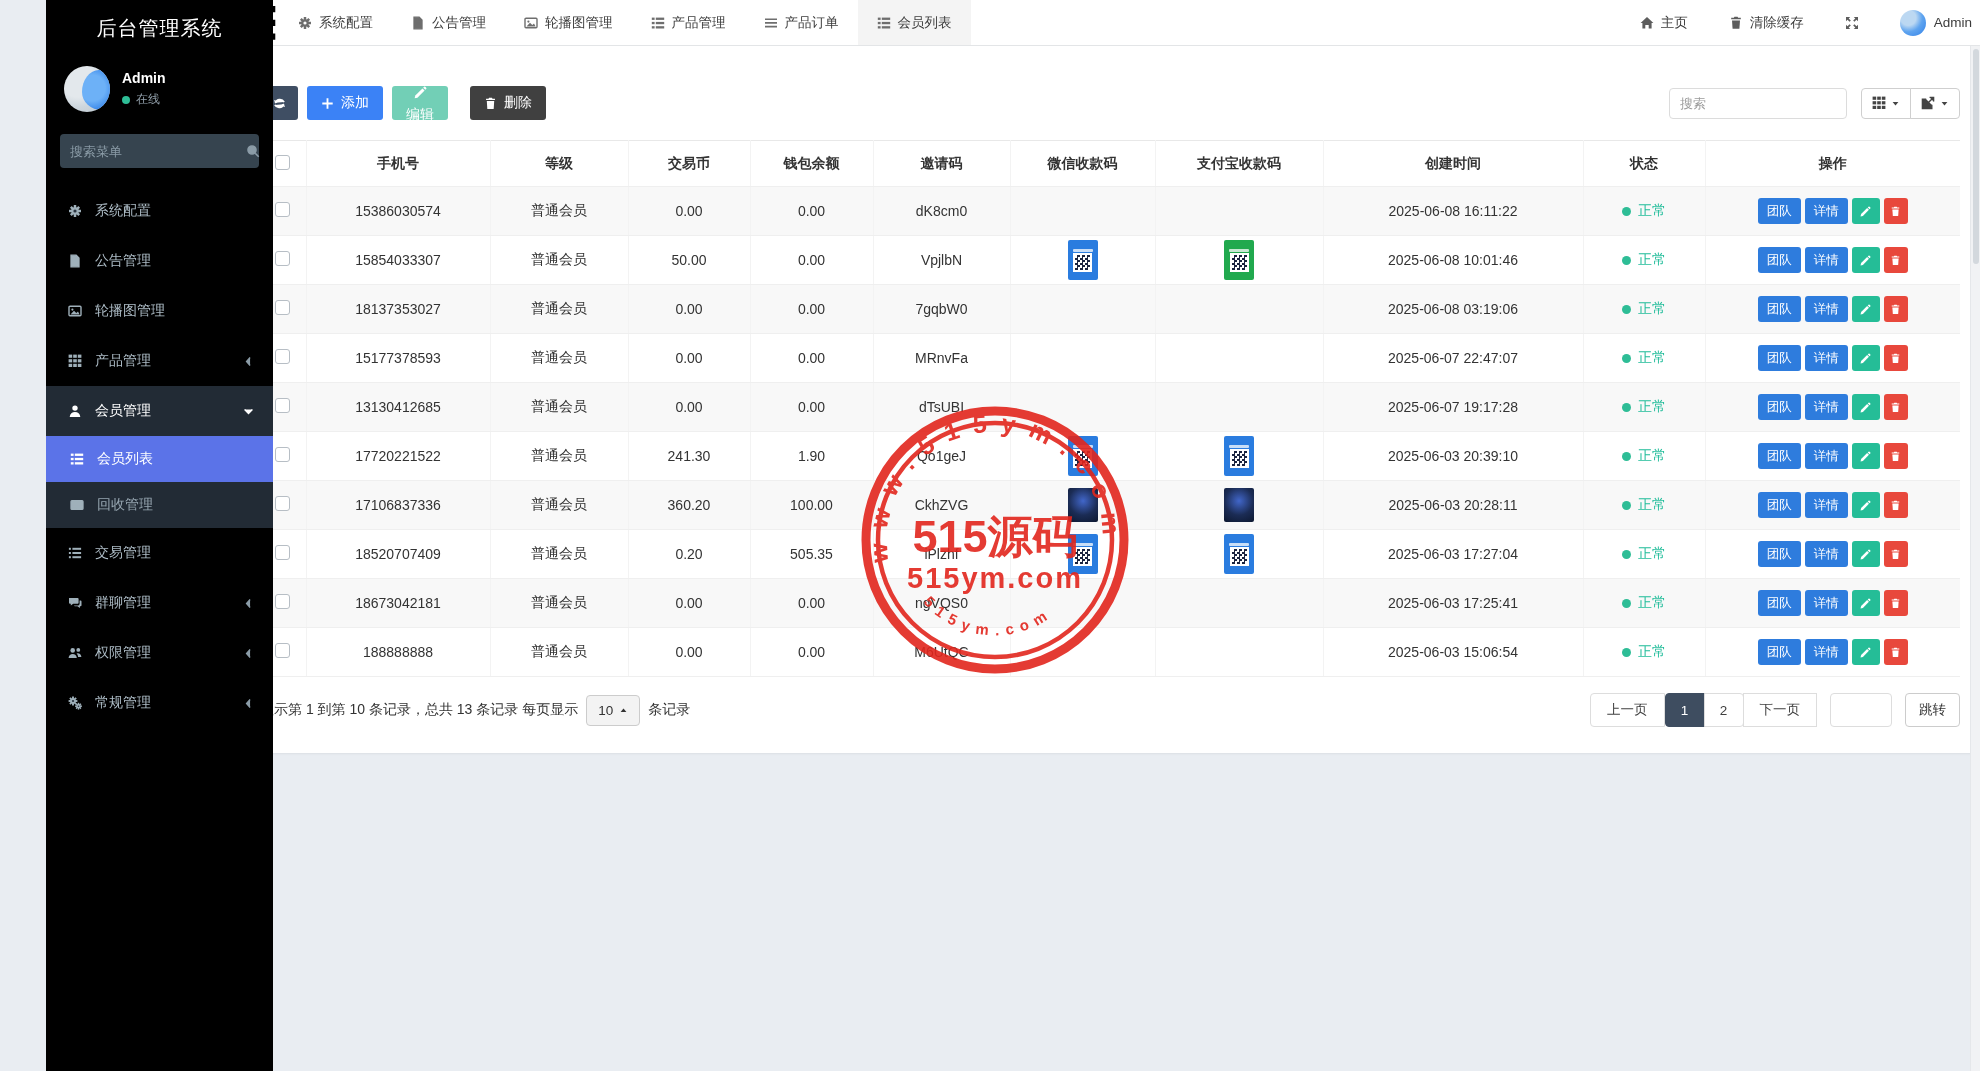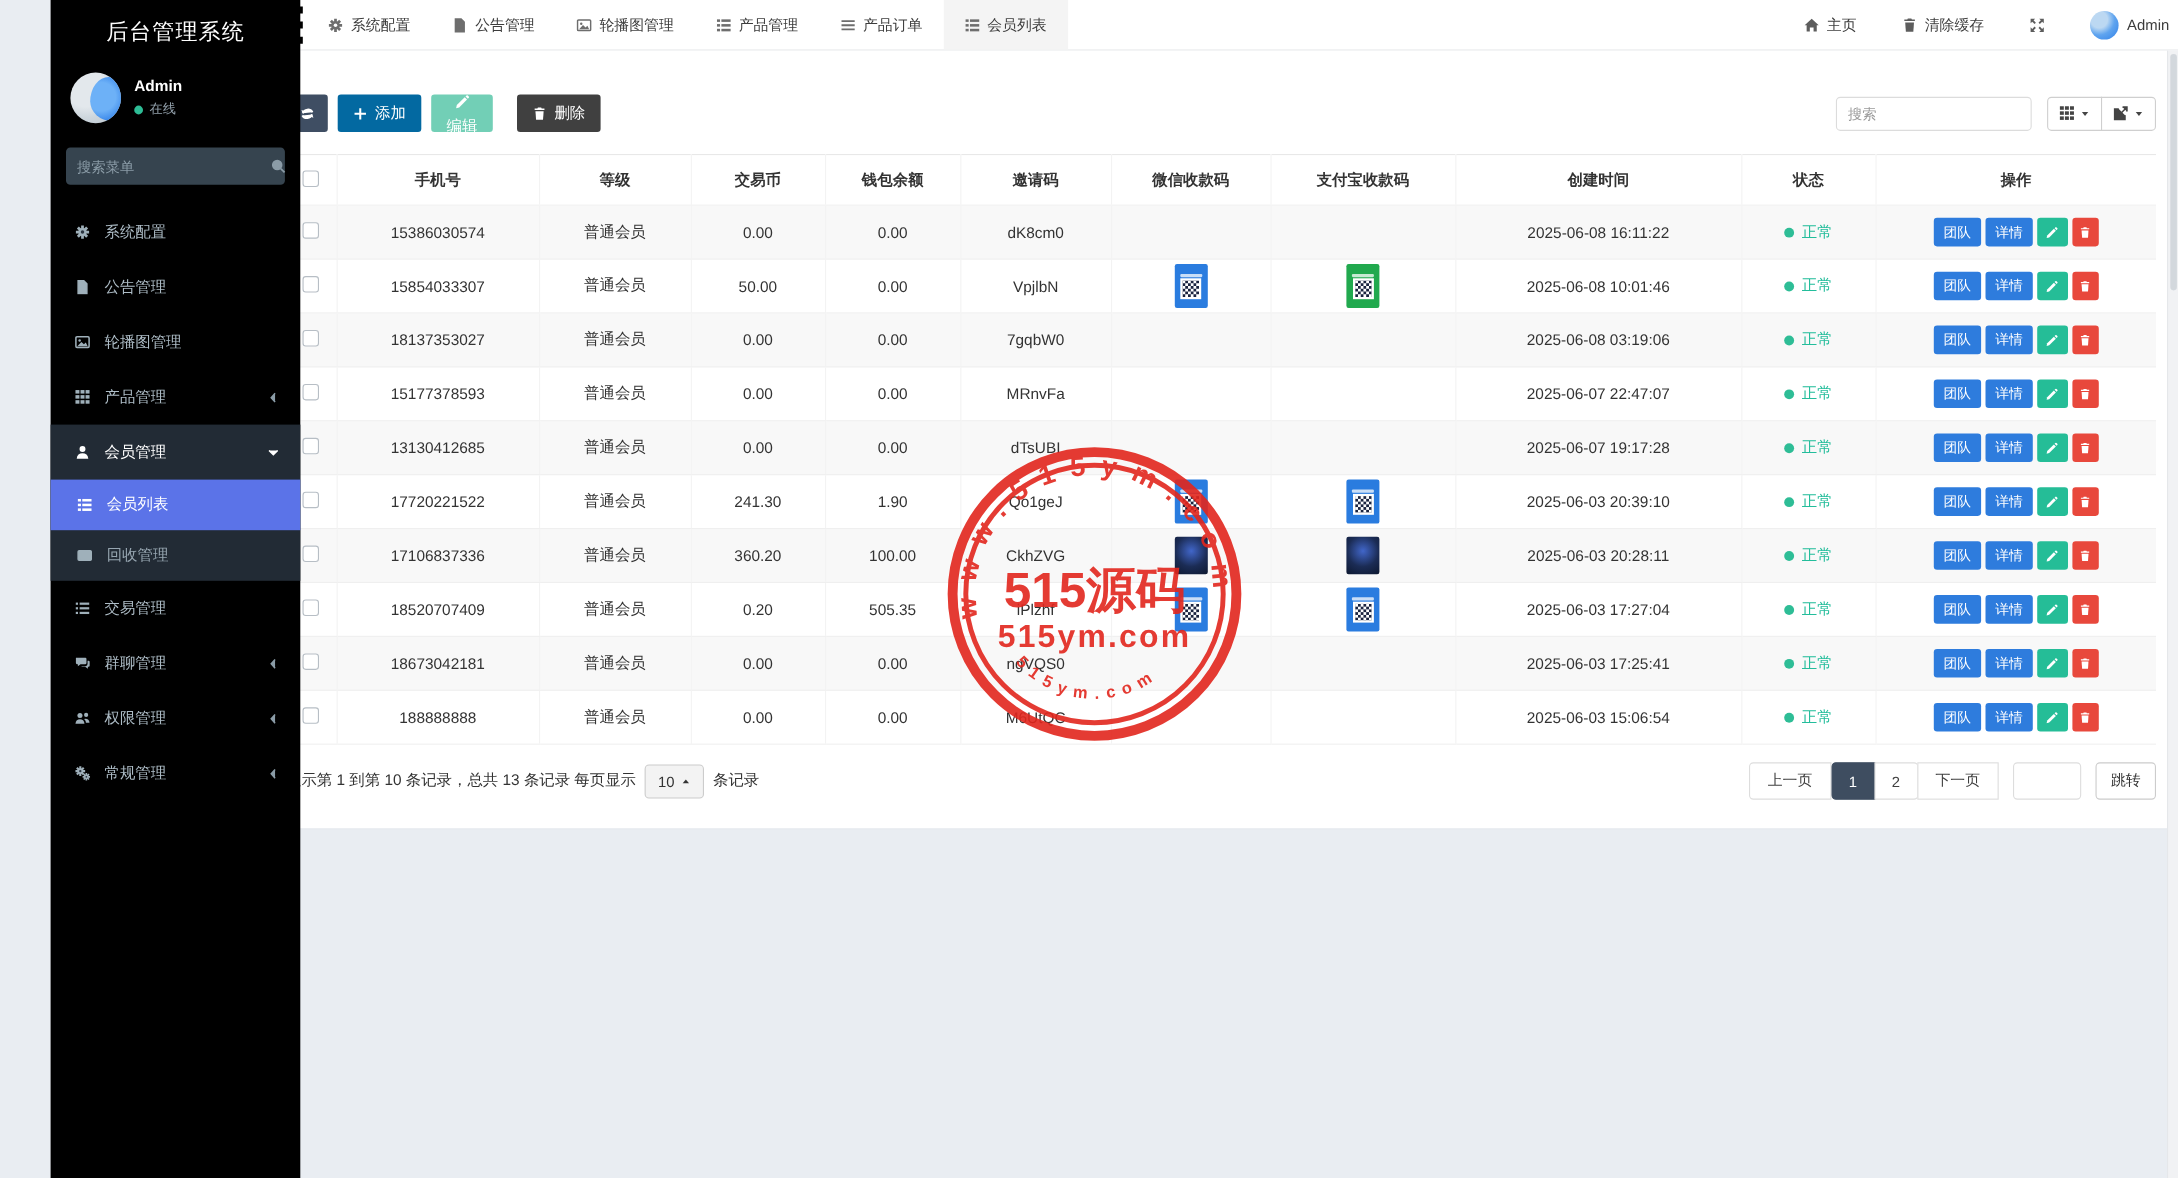--- a/index.html
+++ b/index.html
@@ -61,21 +61,21 @@
     background:radial-gradient(circle at 32% 30%, #bcd8f2 0 30%, #5fa4ef 55%, #2f7fe8 100%); }
   .nav-user { display:flex; align-items:center; gap:8px; font-size:13.5px; color:#3c3c3c; cursor:pointer; }
 
   
   .content { background:#fff; padding:40px 20px 26px 33px; box-shadow:0 1px 2px rgba(0,0,0,.06); }
   .toolbar { display:flex; align-items:center; }
   .btn { border:none; border-radius:3px; height:34px; display:inline-flex; align-items:center;
     gap:7px; padding:0 14px; font-size:14px; color:#fff; cursor:pointer; font-family:inherit; }
   .btn .icon svg { width:13px; height:13px; }
   .btn-refresh { background:#3f4e63; width:38px; justify-content:center; padding:0; }
-  .btn-add { background:#0369a1; margin-left:9px; }
+  .btn-add { background:#3b82f6; margin-left:9px; }
   .btn-edit { background:#72cfb6; margin-left:9px;flex-direction:column; }
   .btn-del  { background:#404040; margin-left:22px; }
   .toolbar-right { margin-left:auto; display:flex; align-items:center; }
   .search-box { width:178px; height:31px; border:1px solid #dcdcdc; border-radius:4px;
     padding:0 10px; font-size:13px; color:#333; outline:none; font-family:inherit; }
   .search-box::placeholder { color:#9a9a9a; }
   .tool-group { display:flex; margin-left:14px; }
   .tool-btn { height:31px; background:#fff; border:1px solid #cfcfcf; display:flex;
     align-items:center; gap:5px; padding:0 10px; color:#444; cursor:pointer; }
   .tool-btn:first-child { border-radius:4px 0 0 4px; }

